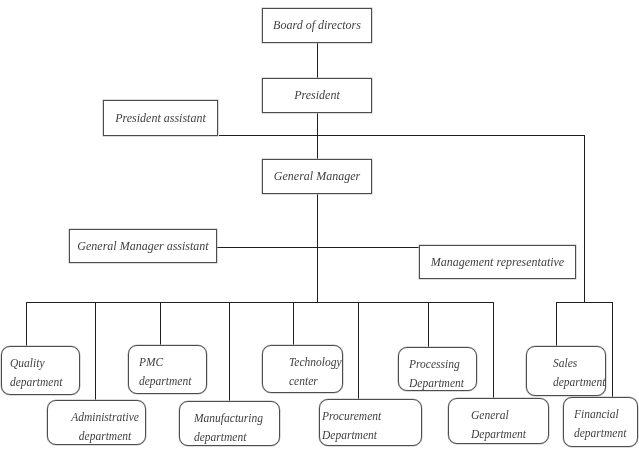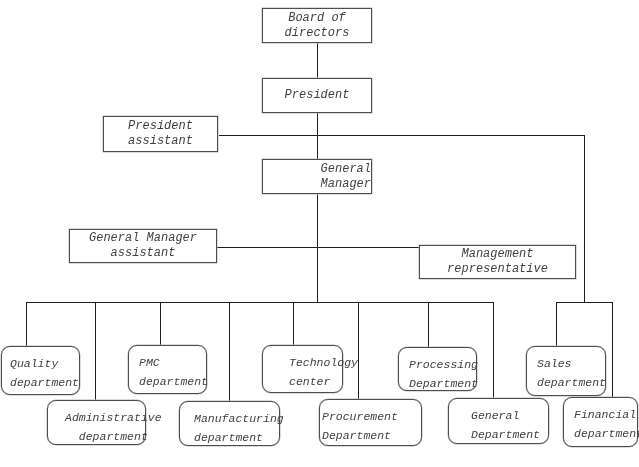--- a/index.html
+++ b/index.html
@@ -1,20 +1,20 @@
 <!DOCTYPE html>
 <html><head>
 <meta charset="utf-8">
 <style>
   html,body{margin:0;padding:0;background:#ffffff;}
   #canvas{
     position:relative;
     width:639px;height:467px;
     background:#ffffff;
-    font-family:Liberation Mono, monospace;
+    font-family:Liberation Serif, serif;
     overflow:hidden;
   }
   .node{
     position:absolute;
     box-sizing:border-box;
     border:1px solid #4d4d4d;
     background:#ffffff;
     color:#3f3f3f;
     font-style:italic;
     font-size:12px;
@@ -34,31 +34,31 @@
     padding-top:7px;
     border-radius:9px;
   }
   .line{position:absolute;background:#1f1f1f;}
   .hline{height:1px;}
   .vline{width:1px;}
 
   
   #n-board        {left:262px;top:8px;  width:110px;height:35px;}
   #n-president    {left:262px;top:78px; width:110px;height:35px;}
-  #n-pres-asst    {left:103px;top:116px;width:115px;height:36px;}
+  #n-pres-asst    {left:103px;top:100px;width:115px;height:36px;}
   #n-gm           {left:262px;top:159px;width:110px;height:35px;text-align:right;}
   #n-gm-asst      {left:69px; top:229px;width:148px;height:34px;}
   #n-mgmt-rep     {left:419px;top:229px;width:157px;height:34px;margin-top:16px;}
 
   
   #n-quality      {left:1px;  top:346px;width:79px;height:49px;padding-left:8px;}
   #n-pmc          {left:128px;top:345px;width:79px;height:49px;padding-left:10px;}
   #n-technology   {left:262px;top:345px;width:81px;height:48px;padding-left:26px;}
   #n-processing   {left:398px;top:347px;width:79px;height:44px;padding-left:10px;}
-  #n-sales        {left:526px;top:346px;width:80px;height:50px;padding-left:10px;}
+  #n-sales        {left:526px;top:346px;width:80px;height:50px;padding-left:26px;}
 
   
   #n-admin        {left:47px; top:400px;width:99px; height:45px;padding-left:17px;text-align:center;}
   #n-manufacturing{left:179px;top:401px;width:101px;height:45px;padding-left:14px;}
   #n-procurement  {left:319px;top:399px;width:103px;height:47px;padding-left:2px;}
   #n-general      {left:448px;top:398px;width:101px;height:46px;padding-left:22px;}
   #n-financial    {left:563px;top:397px;width:75px; height:50px;padding-left:10px;}
 
   
   #l-board-pres   {left:317px;top:43px; height:35px;}

